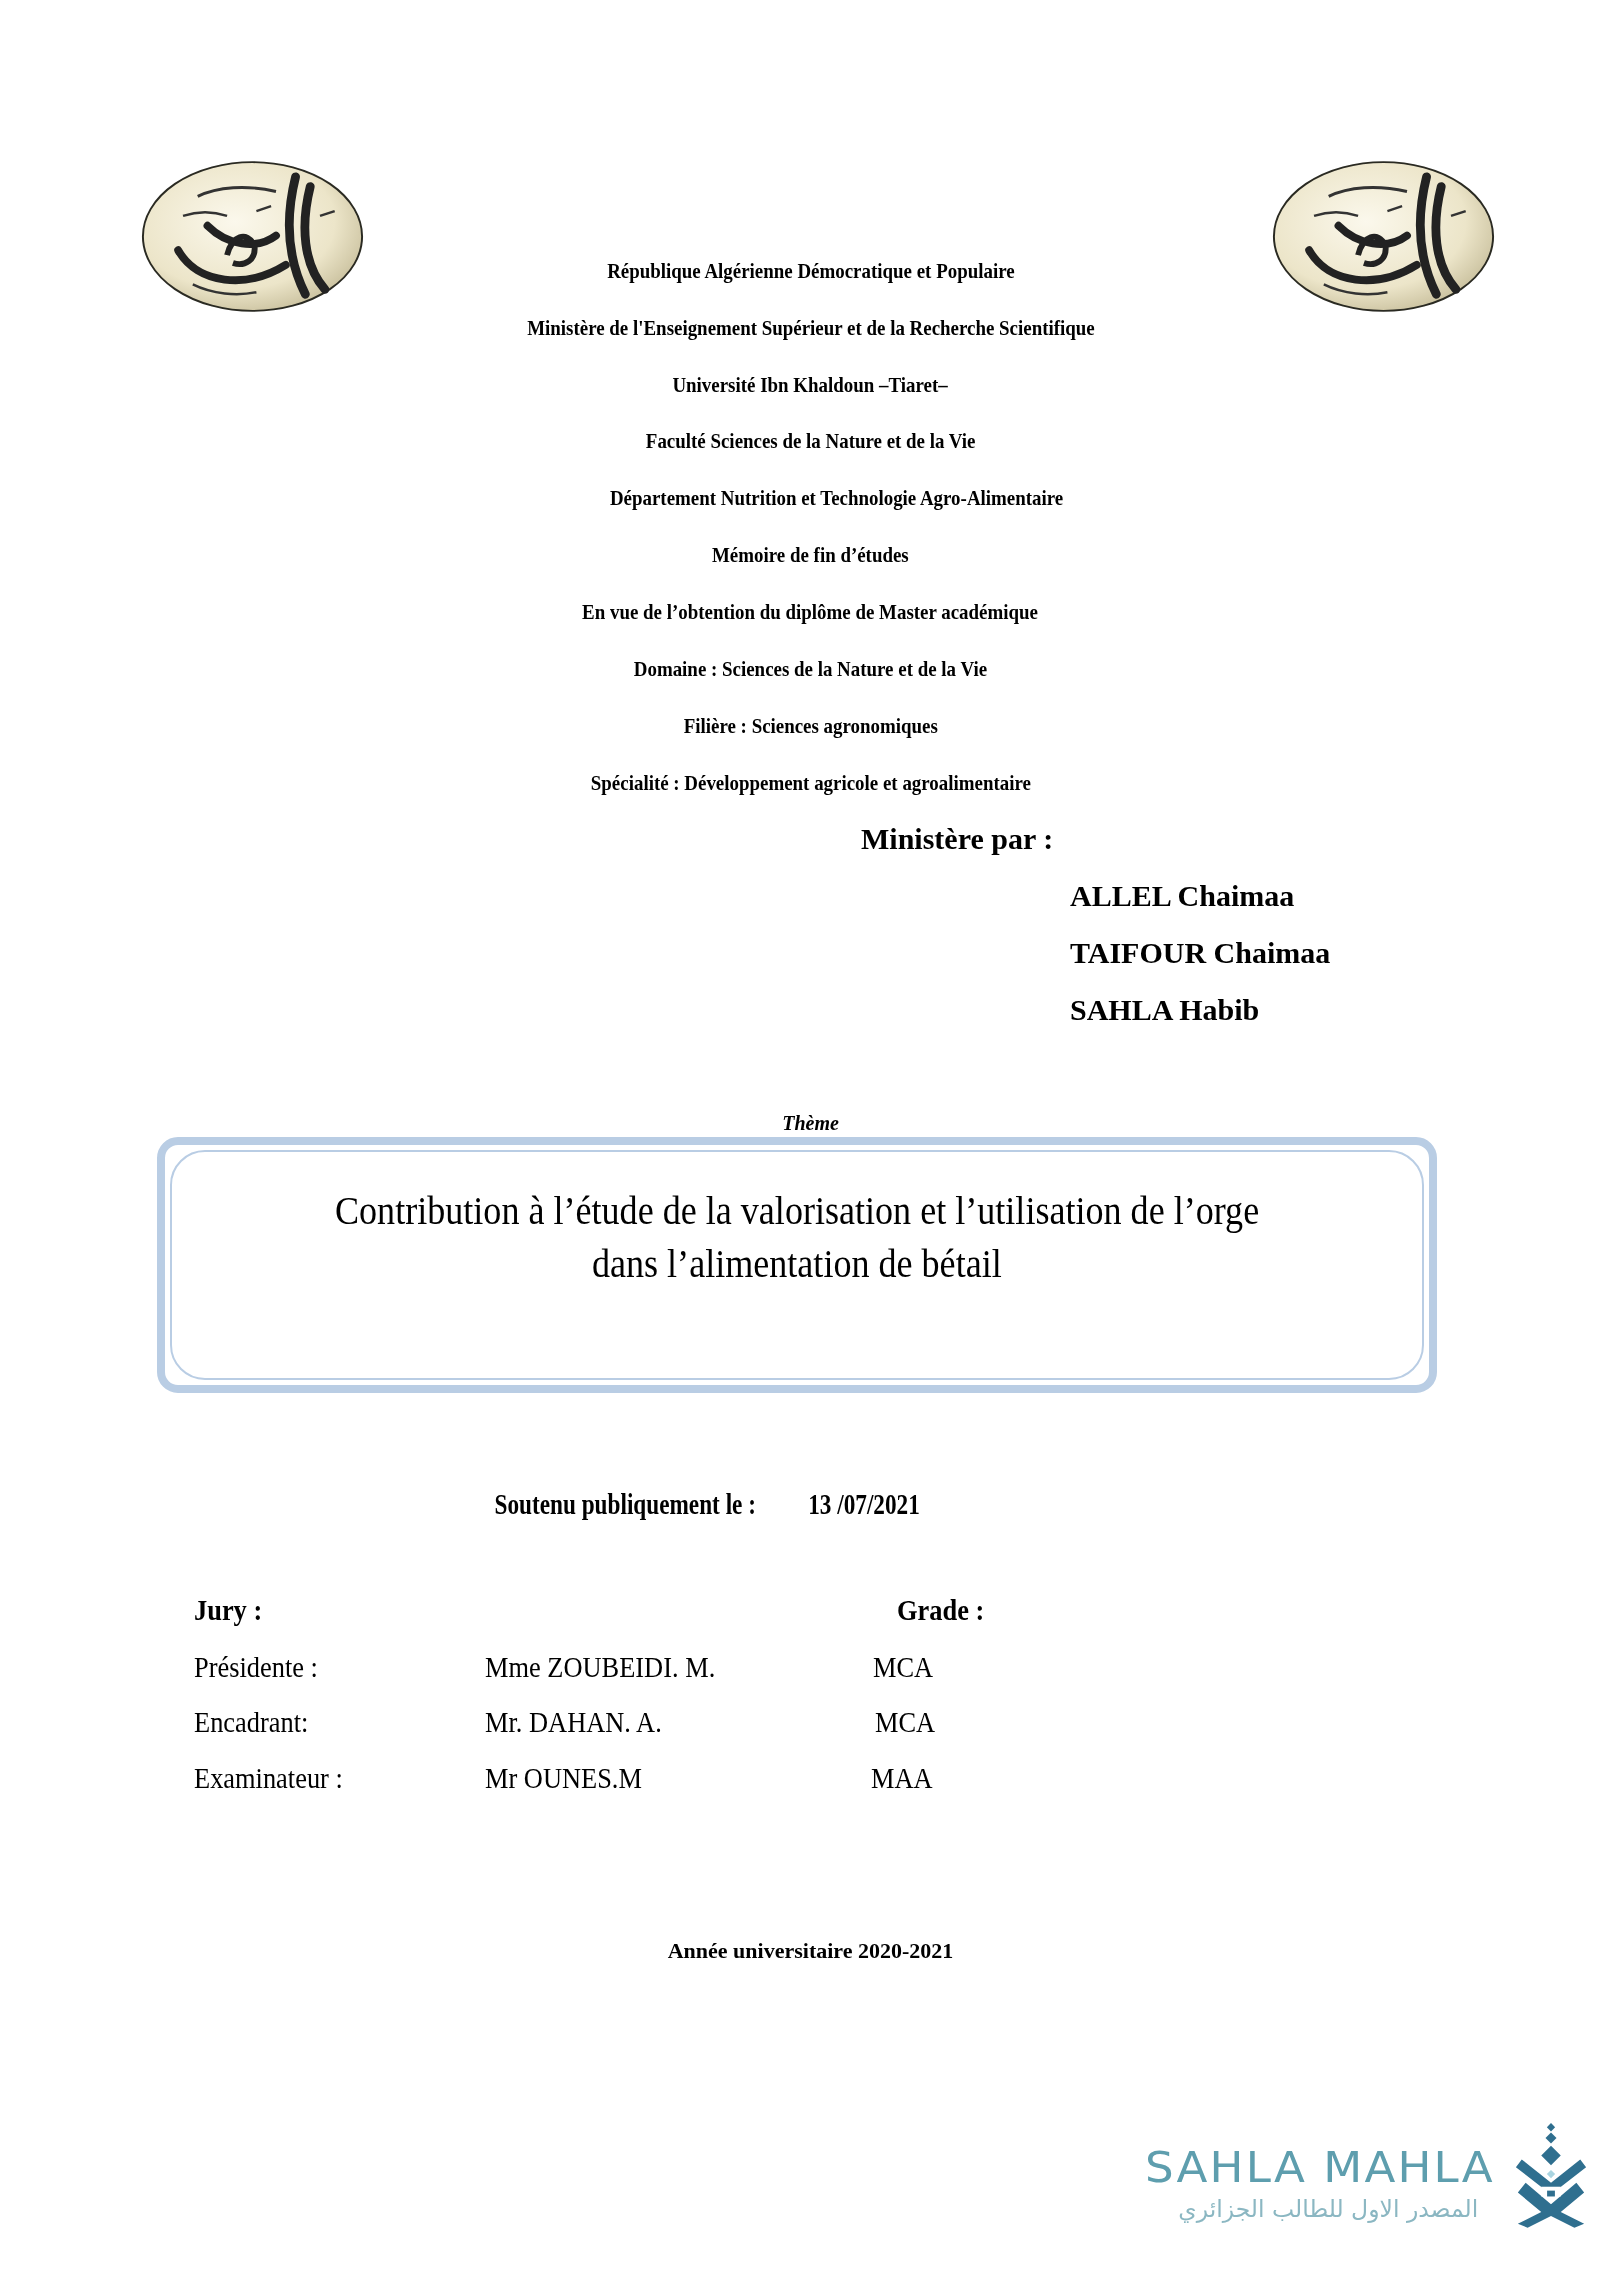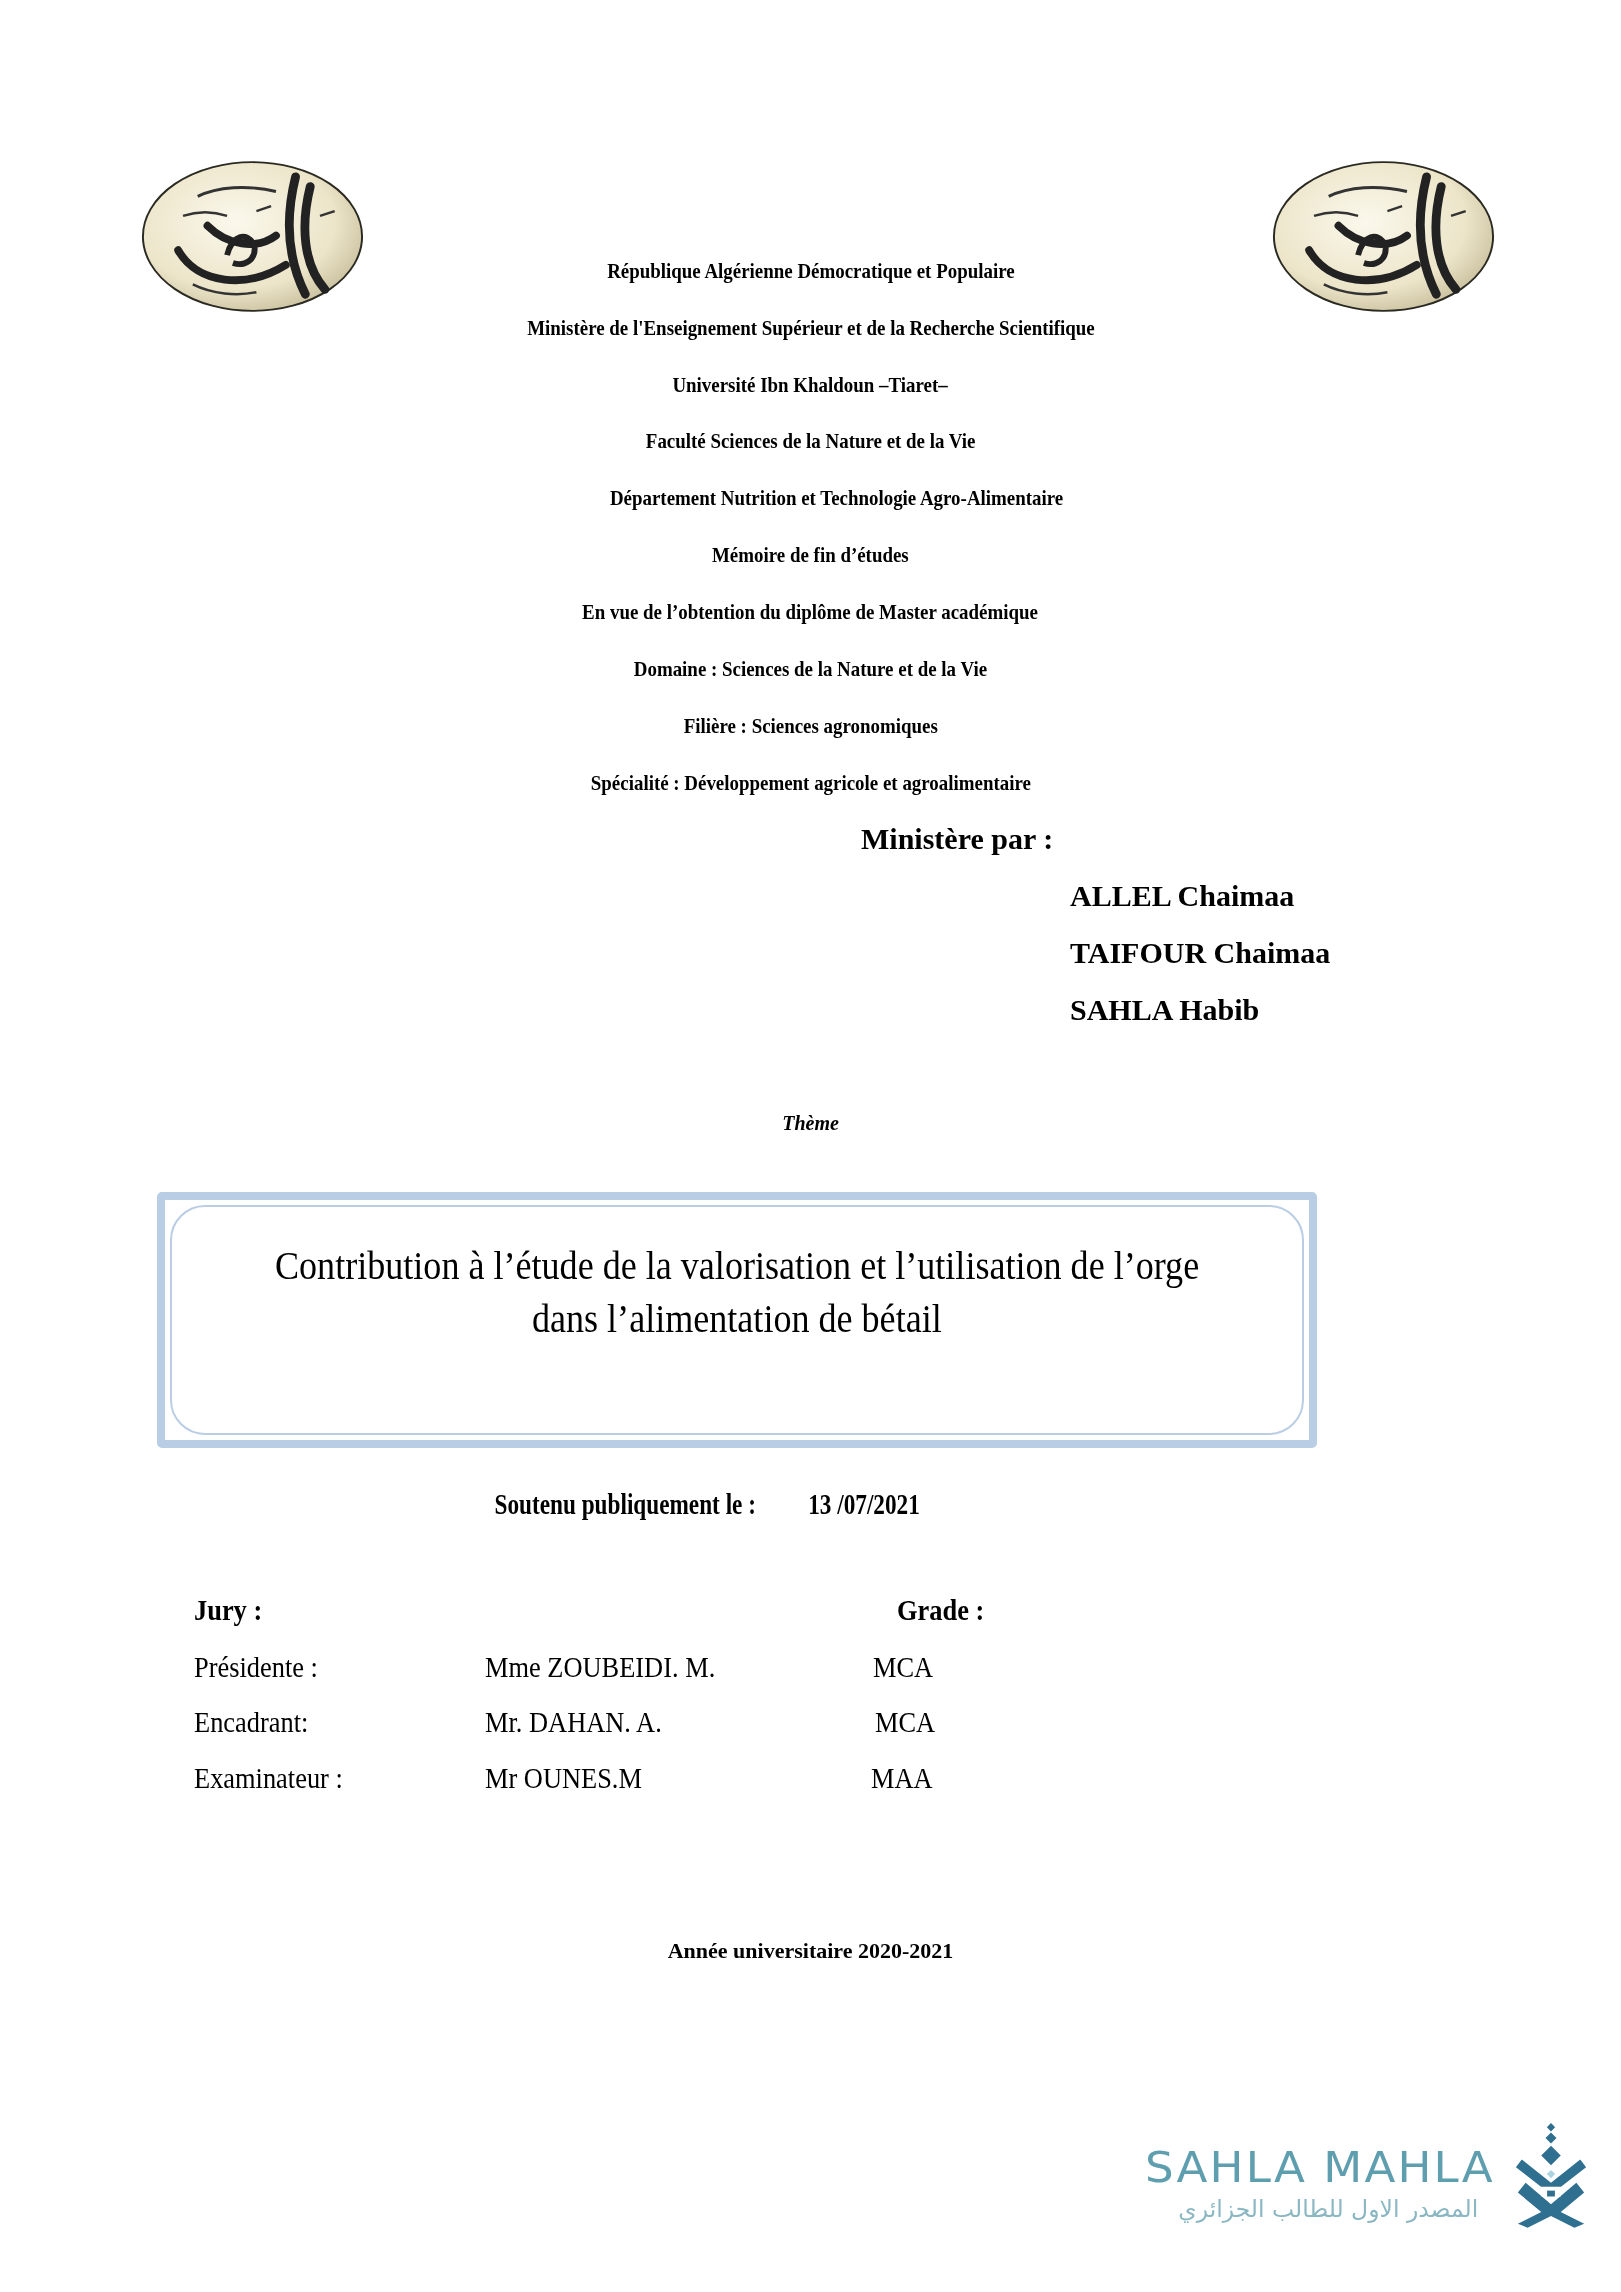--- a/index.html
+++ b/index.html
@@ -12,22 +12,22 @@
     .hdr-line span { display: inline-block; transform: scaleX(0.86); transform-origin: center; }
 
     .logo { position: absolute; width: 227px; height: 159px; }
     .logo svg { width: 100%; height: 100%; display: block; }
 
     .presenter { position: absolute; font-weight: bold; font-size: 30px; line-height: 39px; white-space: nowrap; }
 
     .theme-label { position: absolute; left: 0; width: 1621px; text-align: center; font-weight: bold; font-style: italic; font-size: 20px; line-height: 39px; }
 
     .theme-box-outer {
-      position: absolute; left: 157px; top: 1192px; width: 1160px; height: 256px;
-      border: 8.8px solid #b9cde4; border-radius: 5px; box-sizing: border-box;
+      position: absolute; left: 157px; top: 1137px; width: 1280px; height: 256px;
+      border: 8.8px solid #b9cde4; border-radius: 21px; box-sizing: border-box;
     }
     .theme-box-inner {
       position: absolute; left: 4.9px; top: 4.9px; right: 4.9px; bottom: 4.9px;
       border: 2.9px solid #b9cde4; border-radius: 35px;
     }
     .theme-title {
       position: absolute; left: 0; top: 39px; width: 100%; text-align: center;
       font-size: 41px; line-height: 53px; font-weight: normal;
     }
     .theme-title span { display: inline-block; transform: scaleX(0.88); transform-origin: center; }

